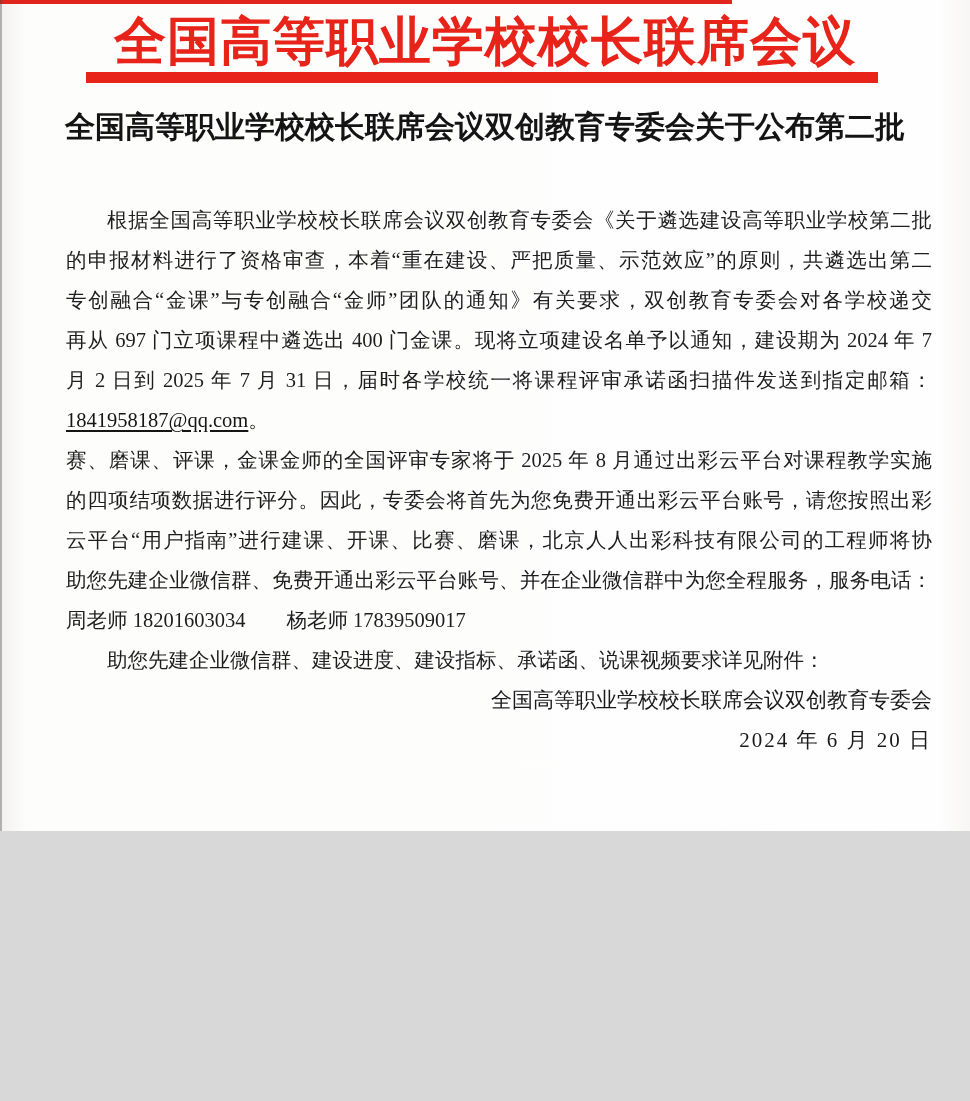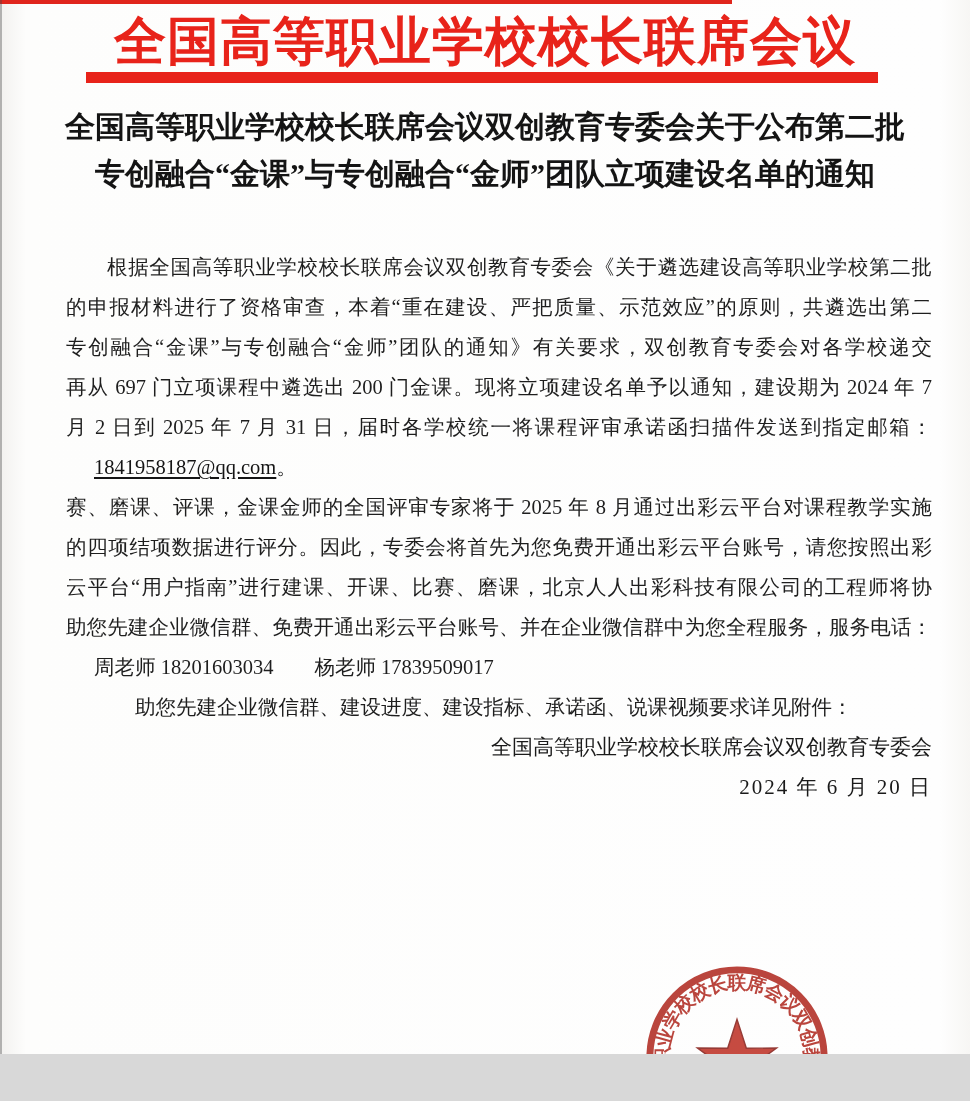--- a/index.html
+++ b/index.html
@@ -1,18 +1,18 @@
 <!DOCTYPE html>
 <html><head>
 <meta charset="utf-8">
 <style>
   html,body{margin:0;padding:0;background:#d8d8d8;}
   .page{
     position:relative;
-    width:970px;height:1054px;
+    width:970px;height:831px;
     margin:0 auto;
     background:linear-gradient(90deg,#f2f1ef 0px,#fdfdfc 26px,#fefefe 940px,#f7f6f4 970px);
     overflow:hidden;
     font-family:"Liberation Serif","DejaVu Serif",serif;
     color:#1e1e1e;
   }
   .top-edge{position:absolute;top:0;left:0;width:732px;height:4px;background:#e0251c;}
   .left-edge{position:absolute;top:0;left:0;width:2px;height:100%;background:rgba(70,70,70,.38);}
 
   .org-title{
@@ -26,21 +26,21 @@
 
   .doc-title{margin-top:20px;text-align:center;font-weight:700;font-size:30px;line-height:47px;color:#141414;}
 
   .content{margin-top:50px;padding:0 38px 0 66px;}
   .line{
     line-height:40px;font-size:20.5px;color:#1e1e1e;
     text-align:justify;text-align-last:justify;
     white-space:nowrap;
   }
   .line.indent{text-indent:2em;}
-  .line.end{text-align-last:left;margin-left:28px;}
+  .line.end{text-align-last:left;}
   .email{color:#151515;text-decoration:underline;text-underline-offset:3px;}
 
   .att-line{line-height:40px;font-size:20.5px;text-indent:2em;text-align:left;white-space:nowrap;}
 
   .sig-line,.date-line{
     line-height:40px;font-size:21px;text-align:right;padding-right:38px;color:#1a1a1a;
   }
   .date-line{letter-spacing:2px;}
 
   .seal{
@@ -55,29 +55,28 @@
   <div class="top-edge"></div>
   <div class="left-edge"></div>
 
   <header>
     <h1 class="org-title">全国高等职业学校校长联席会议</h1>
     <div class="red-rule"></div>
   </header>
 
   <div class="doc-title">
     <div>全国高等职业学校校长联席会议双创教育专委会关于公布第二批</div>
-    <div>专创融合“金课”与专创融合“金师”团队立项建设名单的通知</div>
   </div>
 
   <main class="content">
     <div>
         <div class="line indent">根据全国高等职业学校校长联席会议双创教育专委会《关于遴选建设高等职业学校第二批</div>
         <div class="line">的申报材料进行了资格审查，本着“重在建设、严把质量、示范效应”的原则，共遴选出第二</div>
         <div class="line">专创融合“金课”与专创融合“金师”团队的通知》有关要求，双创教育专委会对各学校递交</div>
-        <div class="line">再从 697 门立项课程中遴选出 200 门金课。现将立项建设名单予以通知，建设期为 2024 年 7</div>
+        <div class="line">再从 697 门立项课程中遴选出 400 门金课。现将立项建设名单予以通知，建设期为 2024 年 7</div>
         <div class="line">月 2 日到 2025 年 7 月 31 日，届时各学校统一将课程评审承诺函扫描件发送到指定邮箱：</div>
       </div>
 
     <div class="line end"><a href="#" class="email">1841958187@qq.com</a><span>。</span>
     </div>
 
     <div>
         <div class="line">赛、磨课、评课，金课金师的全国评审专家将于 2025 年 8 月通过出彩云平台对课程教学实施</div>
         <div class="line">的四项结项数据进行评分。因此，专委会将首先为您免费开通出彩云平台账号，请您按照出彩</div>
         <div class="line">云平台“用户指南”进行建课、开课、比赛、磨课，北京人人出彩科技有限公司的工程师将协</div>

